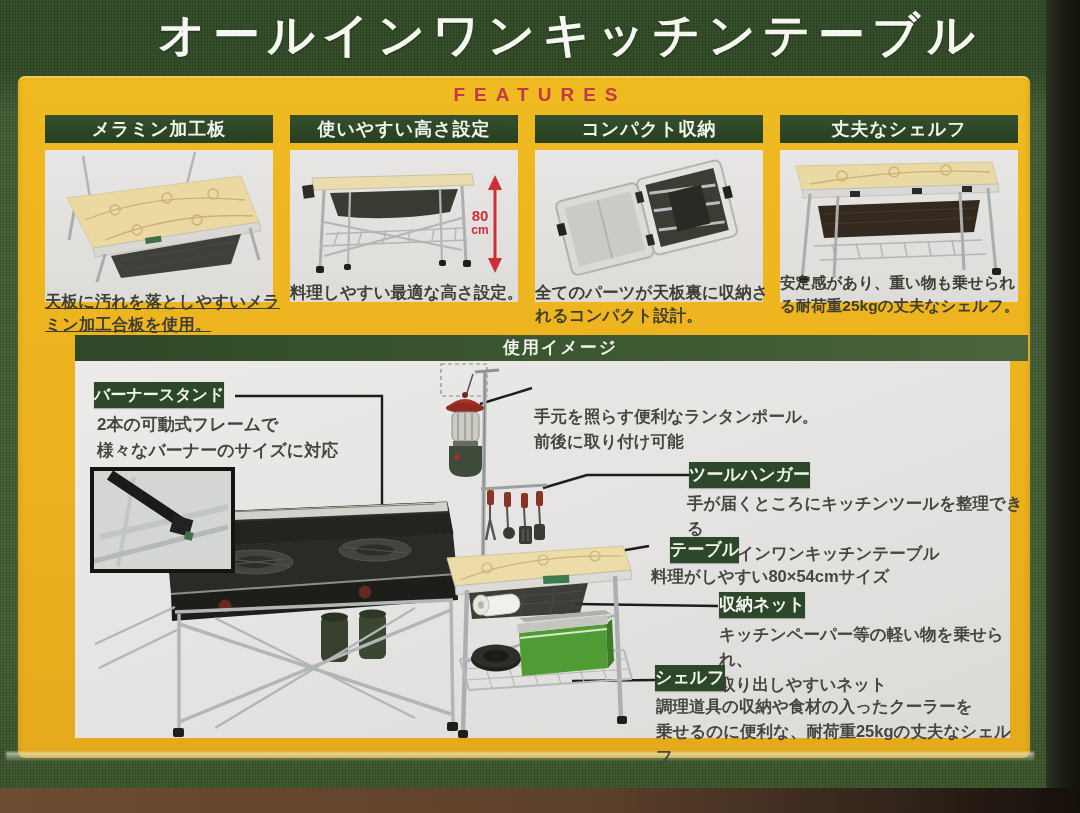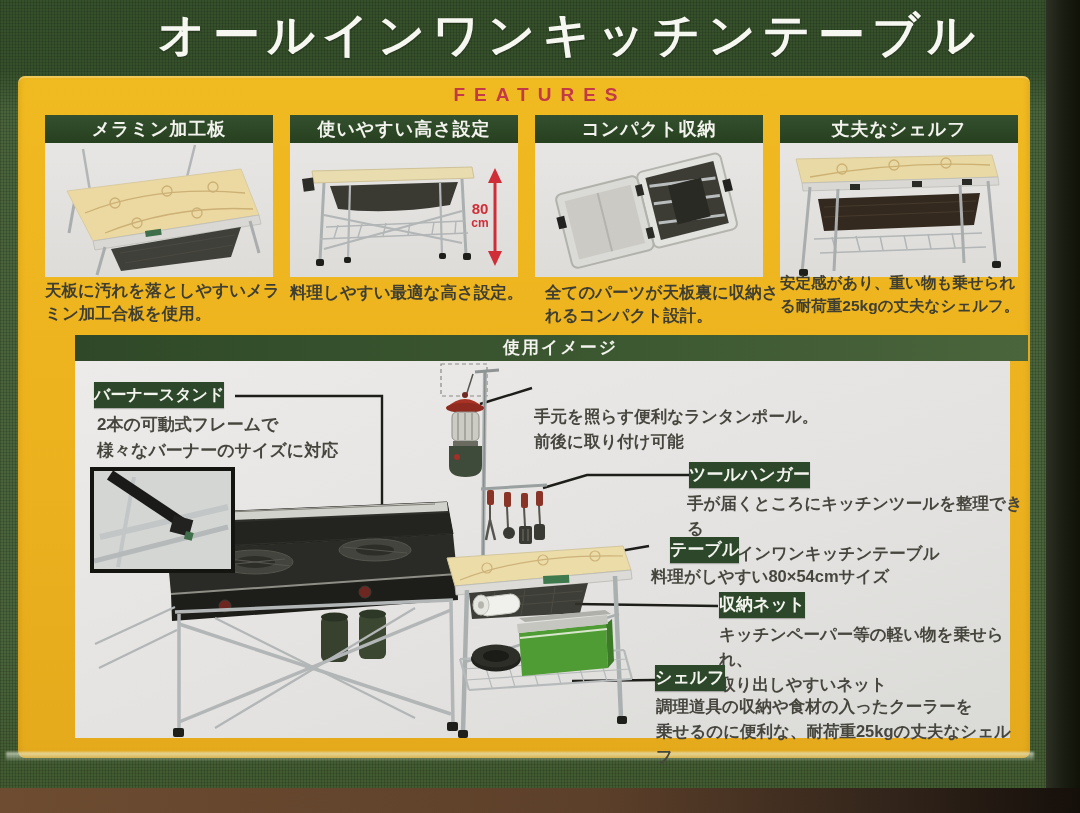--- a/index.html
+++ b/index.html
@@ -23,21 +23,21 @@
     text-shadow:0 1px 2px rgba(0,0,0,.35);}
   .yellow-panel{position:absolute;left:18px;top:76px;width:1012px;height:682px;
     background:linear-gradient(180deg,#f0ba21 0,#ecb11e 60%,#e5aa1c 100%);
     border-radius:7px;box-shadow:inset 0 2px 0 rgba(255,255,255,.25), inset 0 -3px 6px rgba(120,80,0,.25);}
   .features-heading{position:absolute;left:0;top:84px;width:1080px;text-align:center;
     color:#c23a48;font-size:19px;font-weight:800;letter-spacing:9px;}
   .feature-panel{position:absolute;top:115px;}
   .fp-header{height:28px;background:linear-gradient(180deg,#34502e,#27401f);
     color:#f3f3ee;font-size:18px;font-weight:700;text-align:center;line-height:28px;
     letter-spacing:1px;white-space:nowrap;}
-  .fp-photo{height:134px;background:linear-gradient(180deg,#e7e6e4,#dddcd9);overflow:hidden;}
+  .fp-photo{height:152px;background:linear-gradient(180deg,#e7e6e4,#dddcd9);overflow:hidden;margin-top:7px;}
   .fp-desc{position:absolute;font-size:16.5px;line-height:23px;font-weight:600;color:#3e3e33;}
   .usage-header{position:absolute;left:75px;top:335px;width:935px;height:26px;
     background:linear-gradient(90deg,#2f4928 0,#3c5831 55%,#4a653c 100%);
     color:#f3f3ee;font-size:17px;font-weight:700;text-align:center;line-height:26px;letter-spacing:2px;padding-left:18px;}
   .usage-panel{position:absolute;left:75px;top:361px;width:935px;height:377px;
     background:linear-gradient(160deg,#ecebe9 0,#e3e2e0 60%,#dadad7 100%);}
   .label-tag{position:absolute;display:inline-block;background:#2c4729;color:#f4f4ef;
     font-weight:700;font-size:17px;line-height:21px;padding:2px 0 3px;white-space:nowrap;
     box-shadow:0 1px 1px rgba(0,0,0,.25);}
   .callout-desc{position:absolute;font-size:16.5px;line-height:25px;font-weight:600;
@@ -87,21 +87,21 @@
             <line x1="205" y1="78" x2="214" y2="110"></line>
         </g>
         <polygon points="66,106 196,84 186,114 76,128" fill="#32322c" opacity="0.92"></polygon>
         <g stroke="#4a4a42" stroke-width="1">
             <line x1="75" y1="110" x2="190" y2="92"></line>
             <line x1="80" y1="120" x2="188" y2="102"></line>
           </g>
       </svg>
     </div>
   </div>
-  <div class="fp-desc" style="left:45px;top:279px;width:235px;">天板に汚れを落としやすいメラミン加工合板を使用。</div>
+  <div class="fp-desc" style="left:45px;top:290px;width:235px;text-decoration:underline;">天板に汚れを落としやすいメラミン加工合板を使用。</div>
 
   <div class="feature-panel" style="left:290px;width:228px;">
     <div class="fp-header">使いやすい高さ設定</div>
     <div class="fp-photo" style="position:relative;">
       <svg width="228" height="134" viewBox="0 0 228 134">
         <polygon points="22,28 182,24 184,35 24,40" fill="#e9dcae" stroke="#cfc298"></polygon>
         <rect x="12" y="36" width="11" height="13" fill="#2c2c28" transform="rotate(-8 12 36)"></rect>
         <path d="M40,43 L168,39 L160,62 Q100,72 48,66 Z" fill="#3a3a33"></path>
         <g stroke="#aab0b0" stroke-width="3">
           <line x1="34" y1="40" x2="30" y2="118"></line>
@@ -158,21 +158,21 @@
           <rect x="34" y="38" width="68" height="60" fill="#cccac5"></rect>
           <line x1="68" y1="38" x2="68" y2="98" stroke="#b5b3ae" stroke-width="2"></line>
           <rect x="106" y="40" width="7" height="11" fill="#2a2a26"></rect>
           <rect x="106" y="84" width="7" height="11" fill="#2a2a26"></rect>
           <rect x="22" y="52" width="8" height="12" fill="#222220"></rect>
           <rect x="192" y="56" width="8" height="12" fill="#222220"></rect>
         </g>
       </svg>
     </div>
   </div>
-  <div class="fp-desc" style="left:535px;top:281px;width:235px;margin-left:10px;">全てのパーツが天板裏に収納されるコンパクト設計。</div>
+  <div class="fp-desc" style="left:535px;top:281px;width:235px;">全てのパーツが天板裏に収納されるコンパクト設計。</div>
 
   <div class="feature-panel" style="left:780px;width:238px;">
     <div class="fp-header">丈夫なシェルフ</div>
     <div class="fp-photo">
       <svg width="238" height="134" viewBox="0 0 238 134">
         <polygon points="16,16 212,12 218,34 22,40" fill="#e9d9a4" stroke="#d5c89e"></polygon>
         <g fill="none" stroke="#cdb173" stroke-width="1.3">
           <circle cx="62" cy="26" r="5"></circle>
             <circle cx="114" cy="22" r="5"></circle>
             <circle cx="166" cy="20" r="5"></circle>

